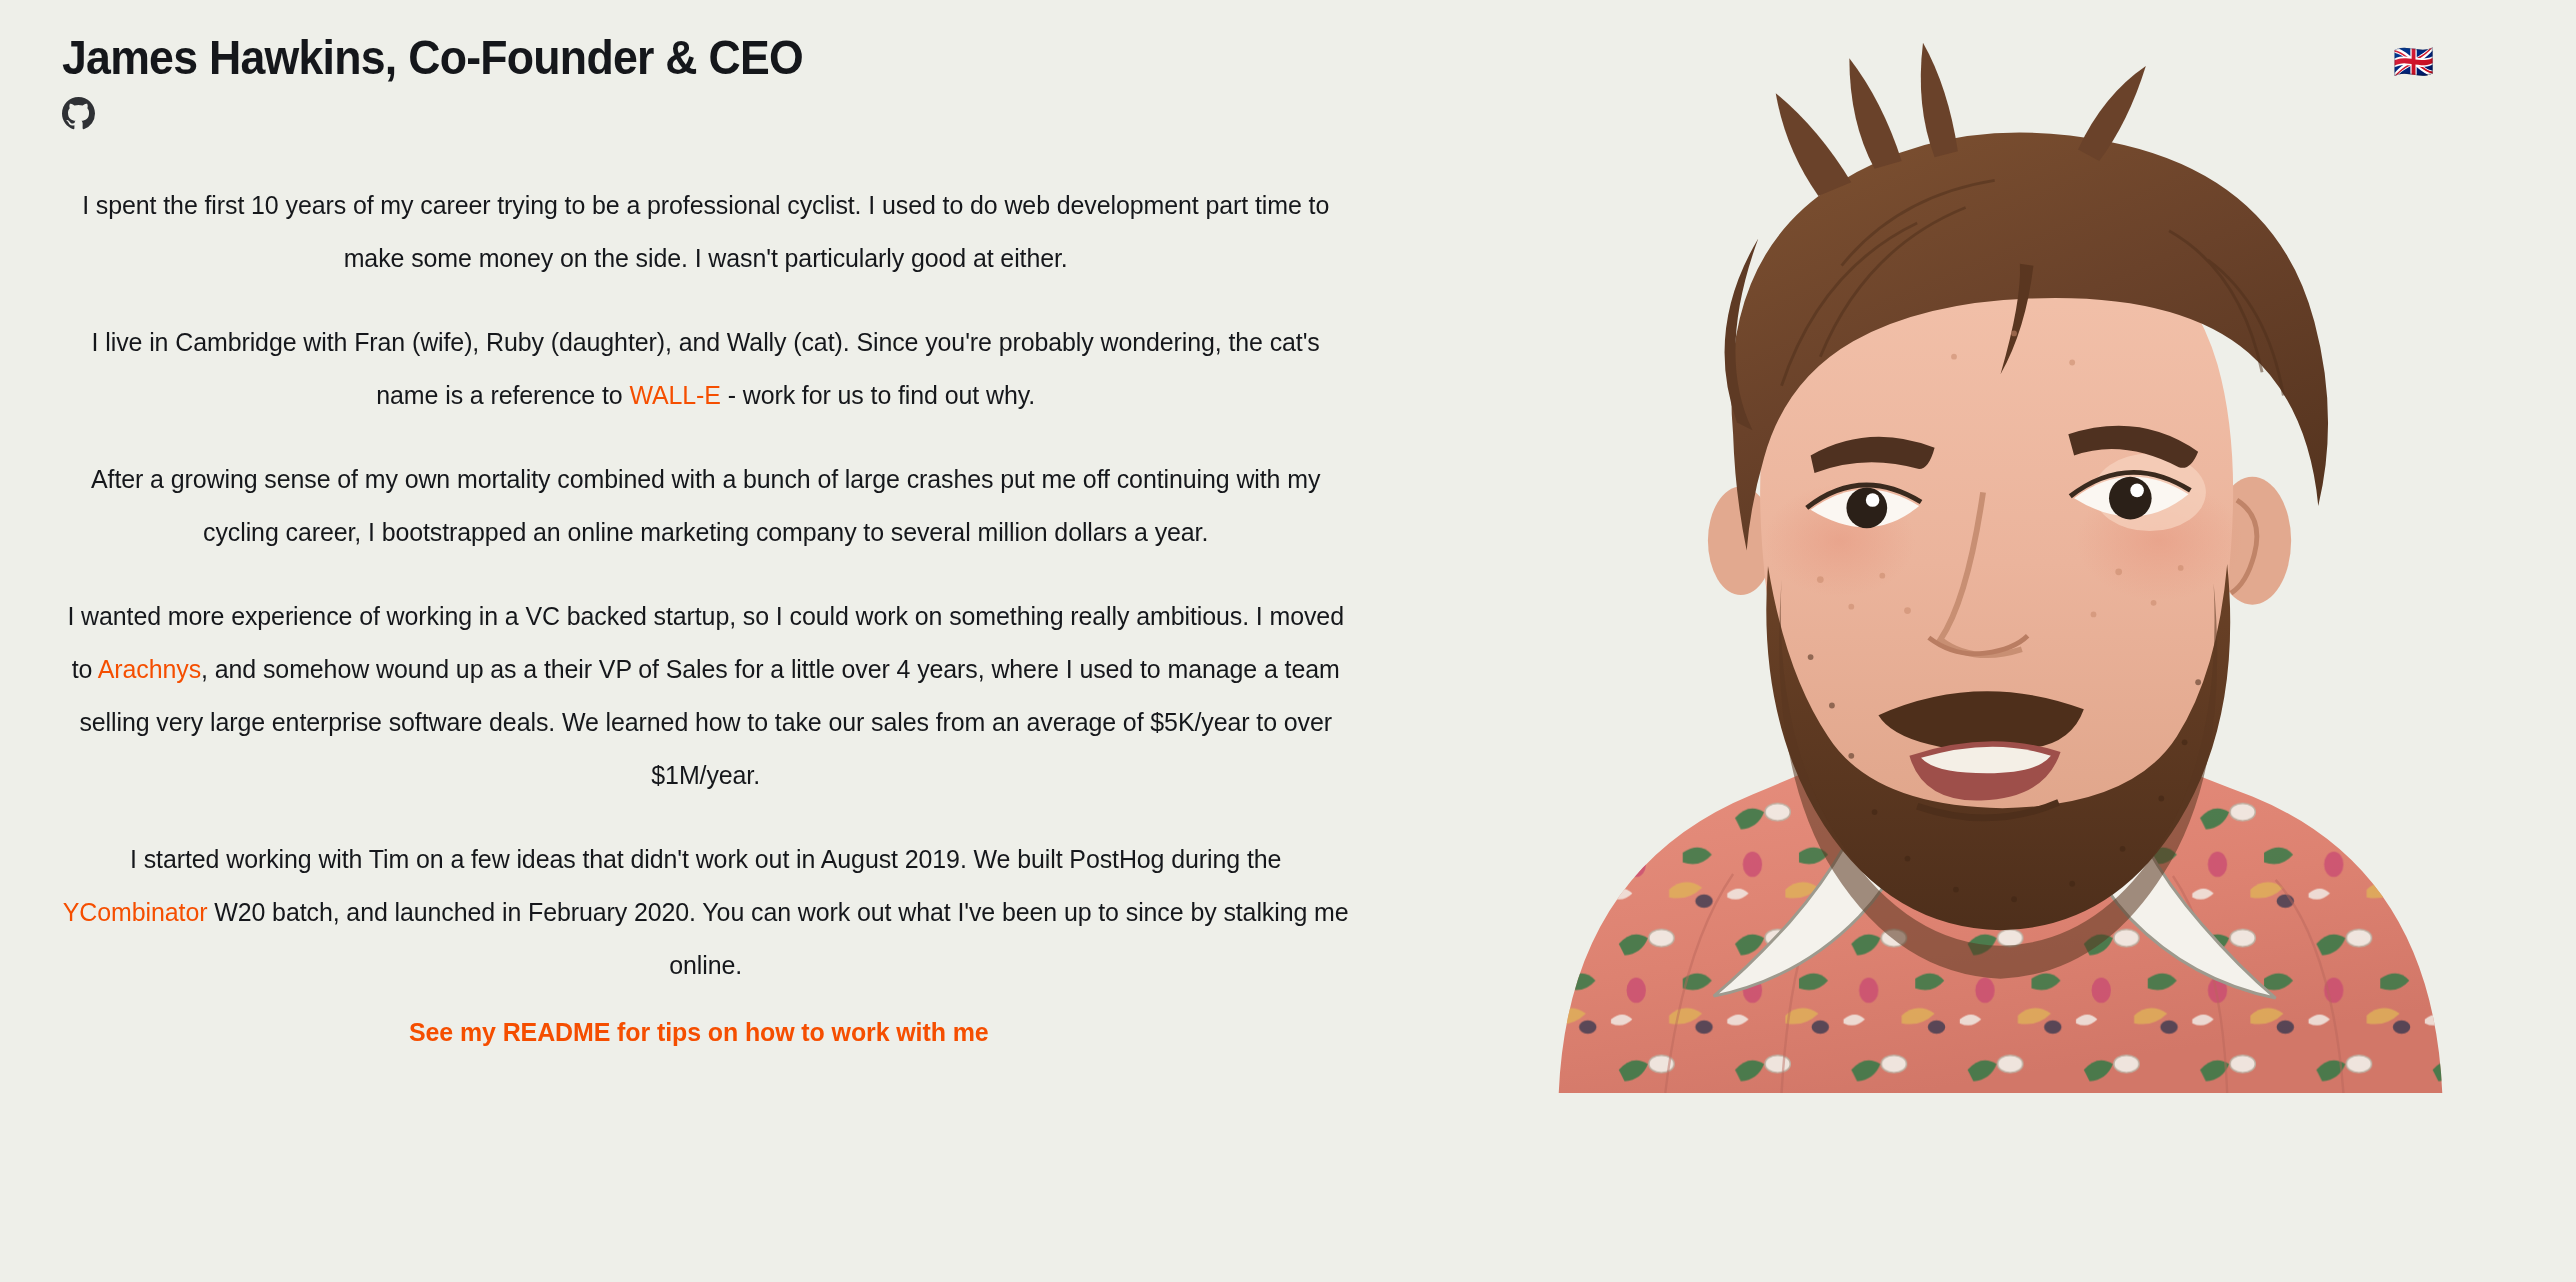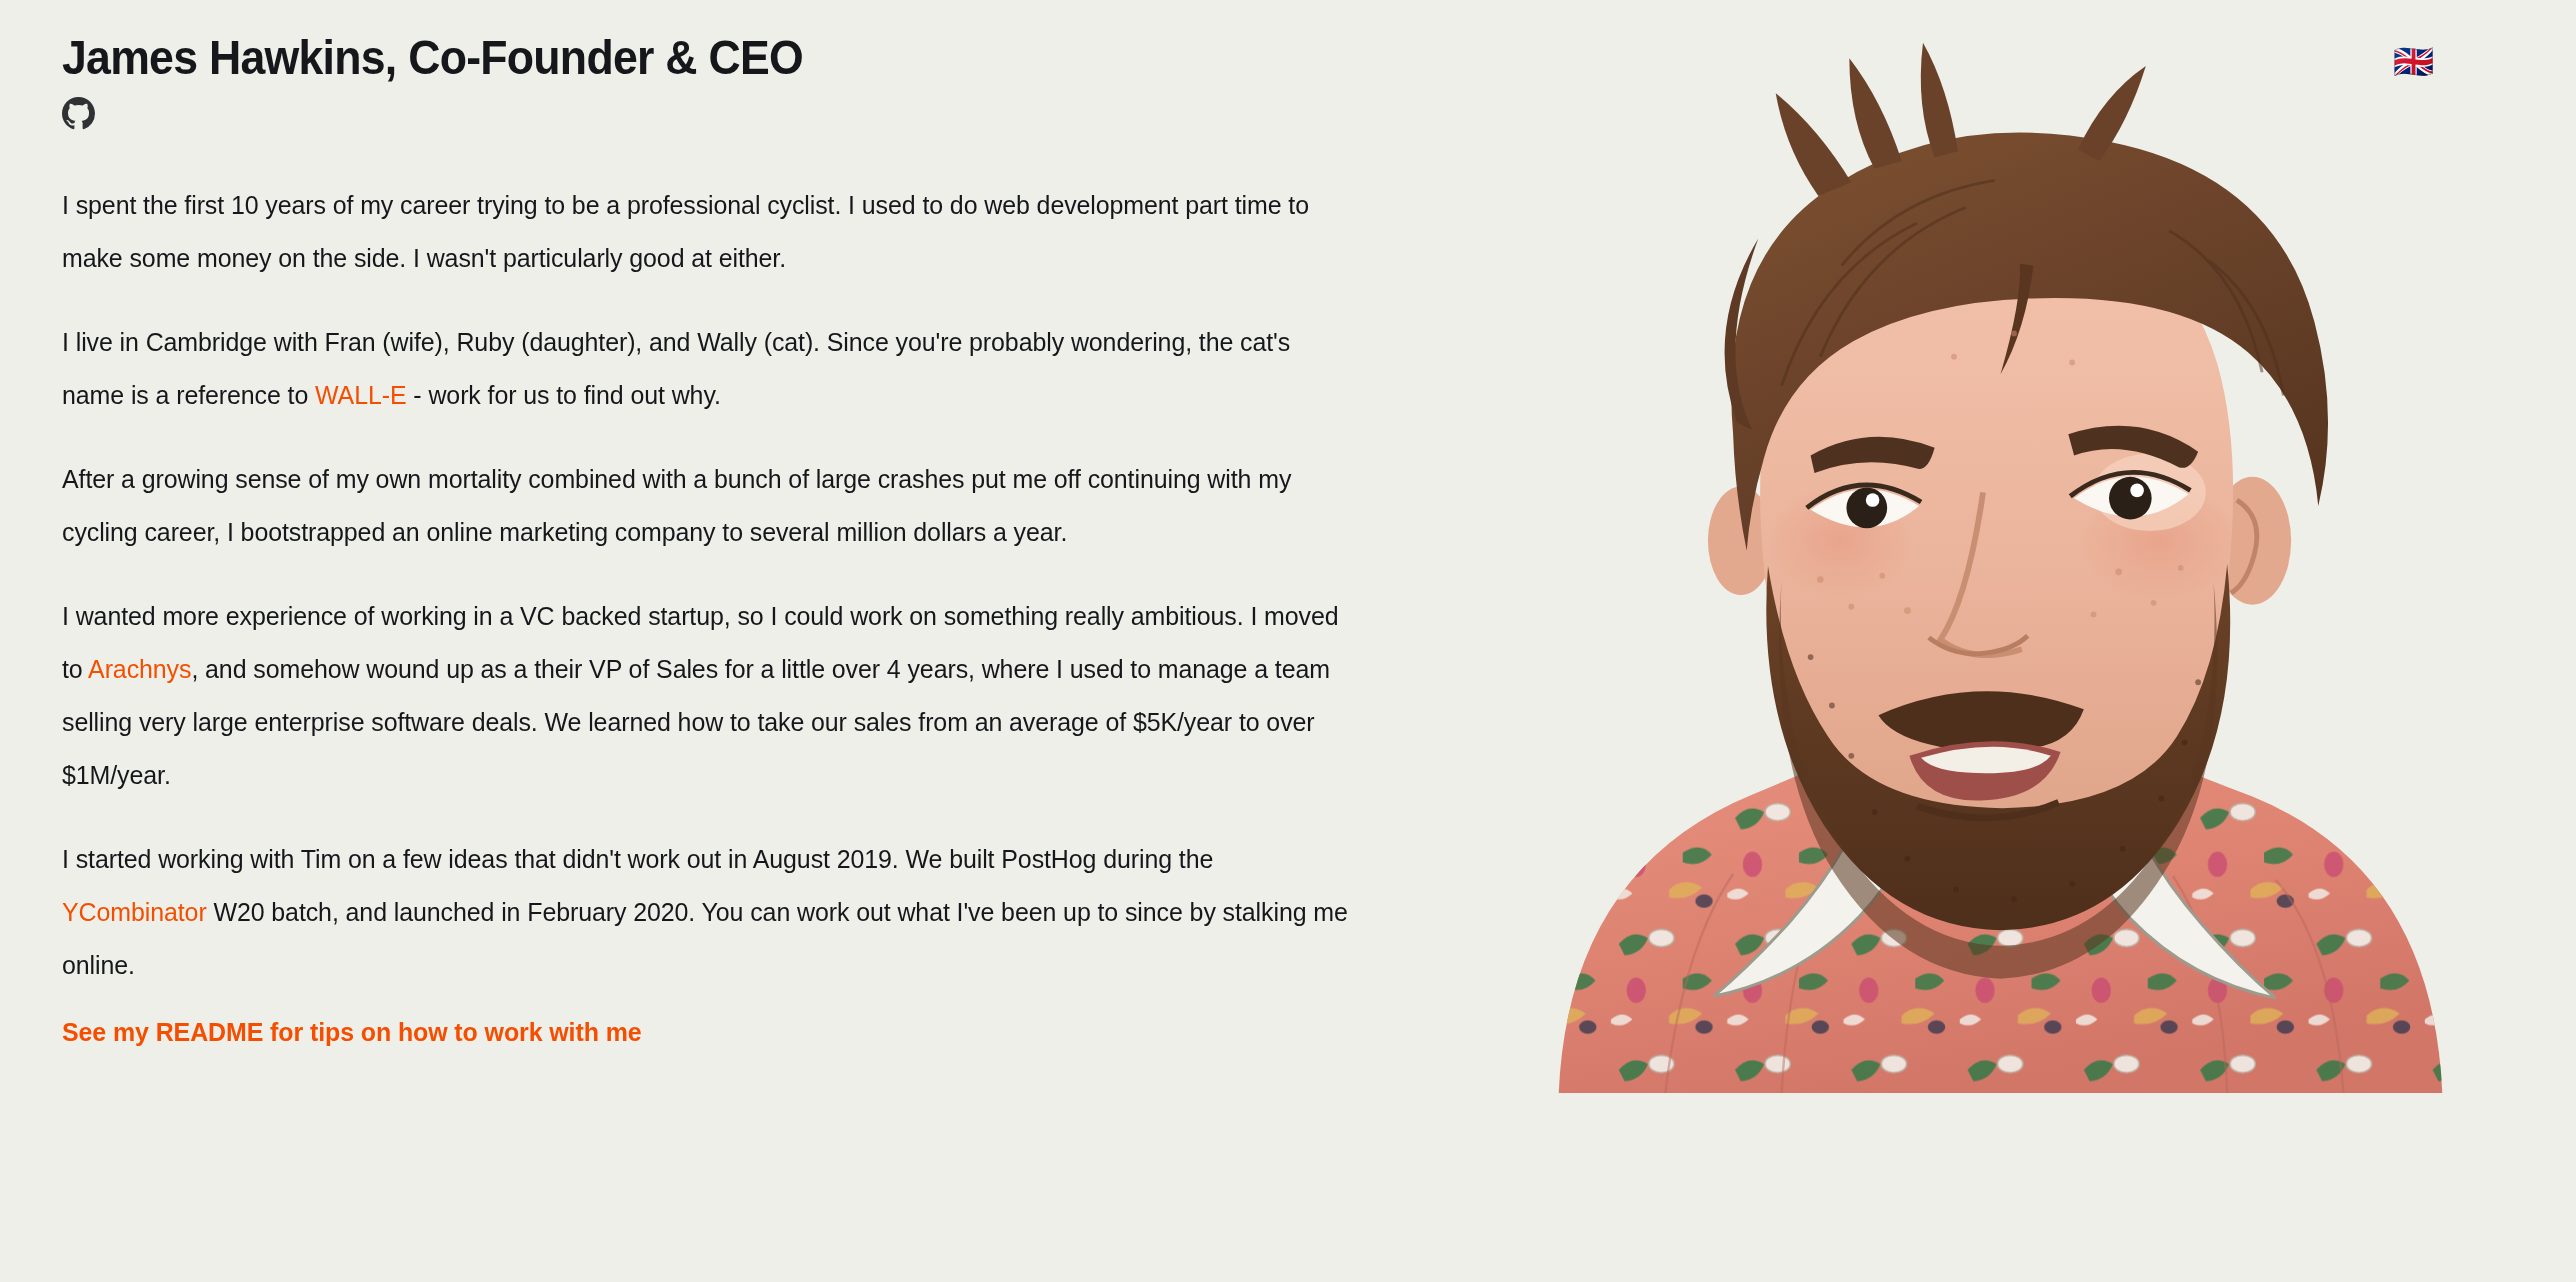--- a/index.html
+++ b/index.html
@@ -59,20 +59,21 @@
     height: 33px;
     align-items: center;
     justify-content: center;
     cursor: pointer;
   }
   .gh-link svg { display: block; }
 
   .bio-body {
     margin-top: 46px;
     width: 1298px;
+    text-align: center;
   }
 
   .bio-p {
     font-size: 26px;
     line-height: 53px;
     color: #15171B;
     margin: 0 0 31px 0;
     letter-spacing: -0.1px;
     transform: scaleX(0.96);
     transform-origin: left top;

